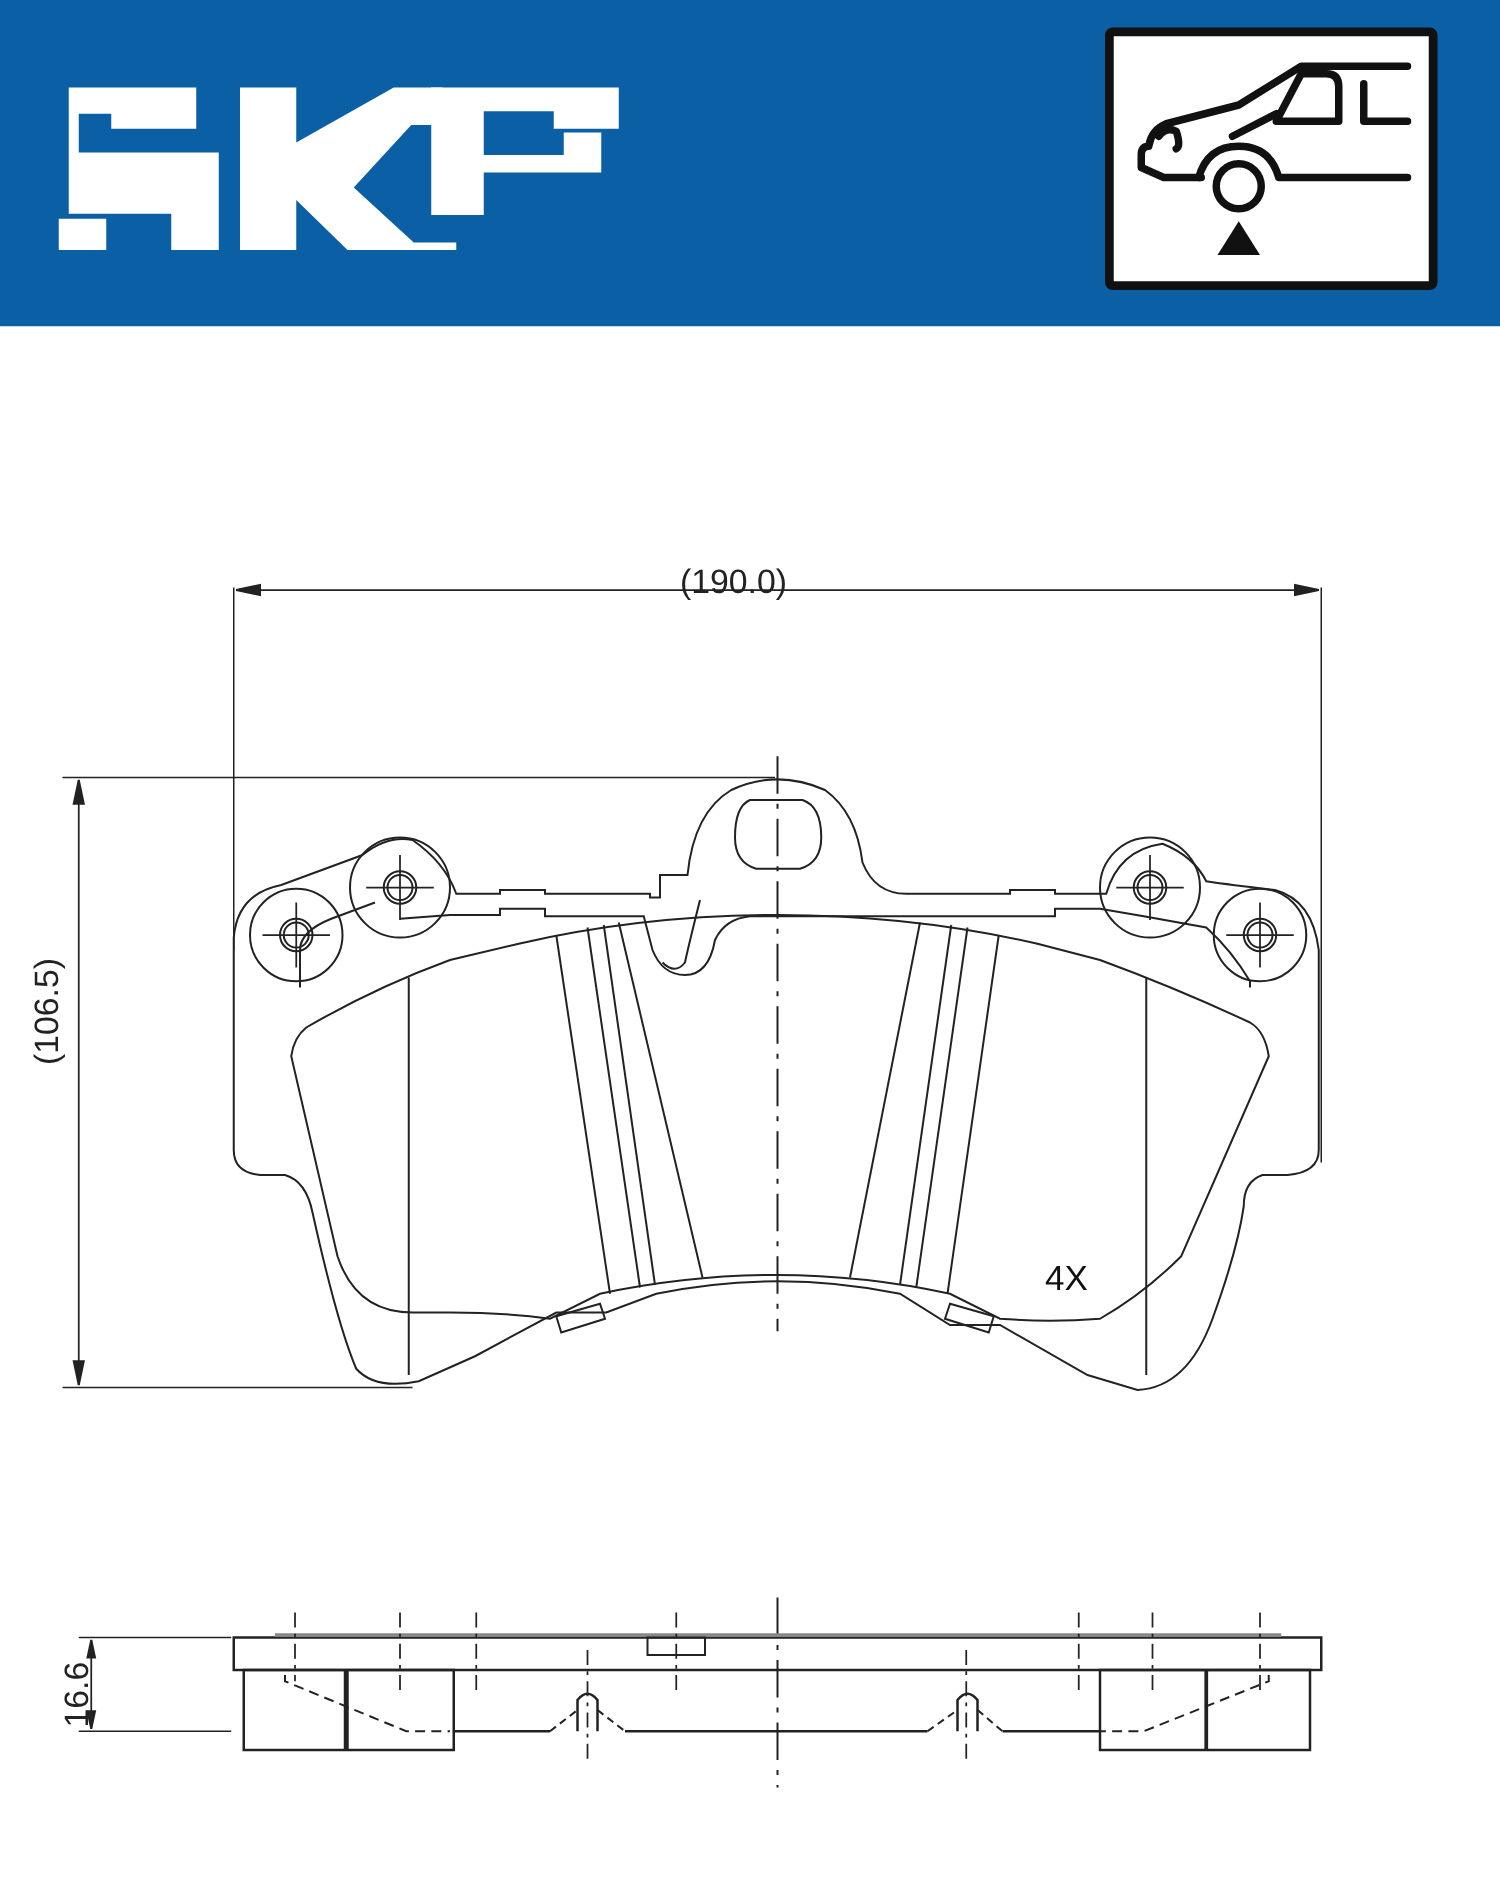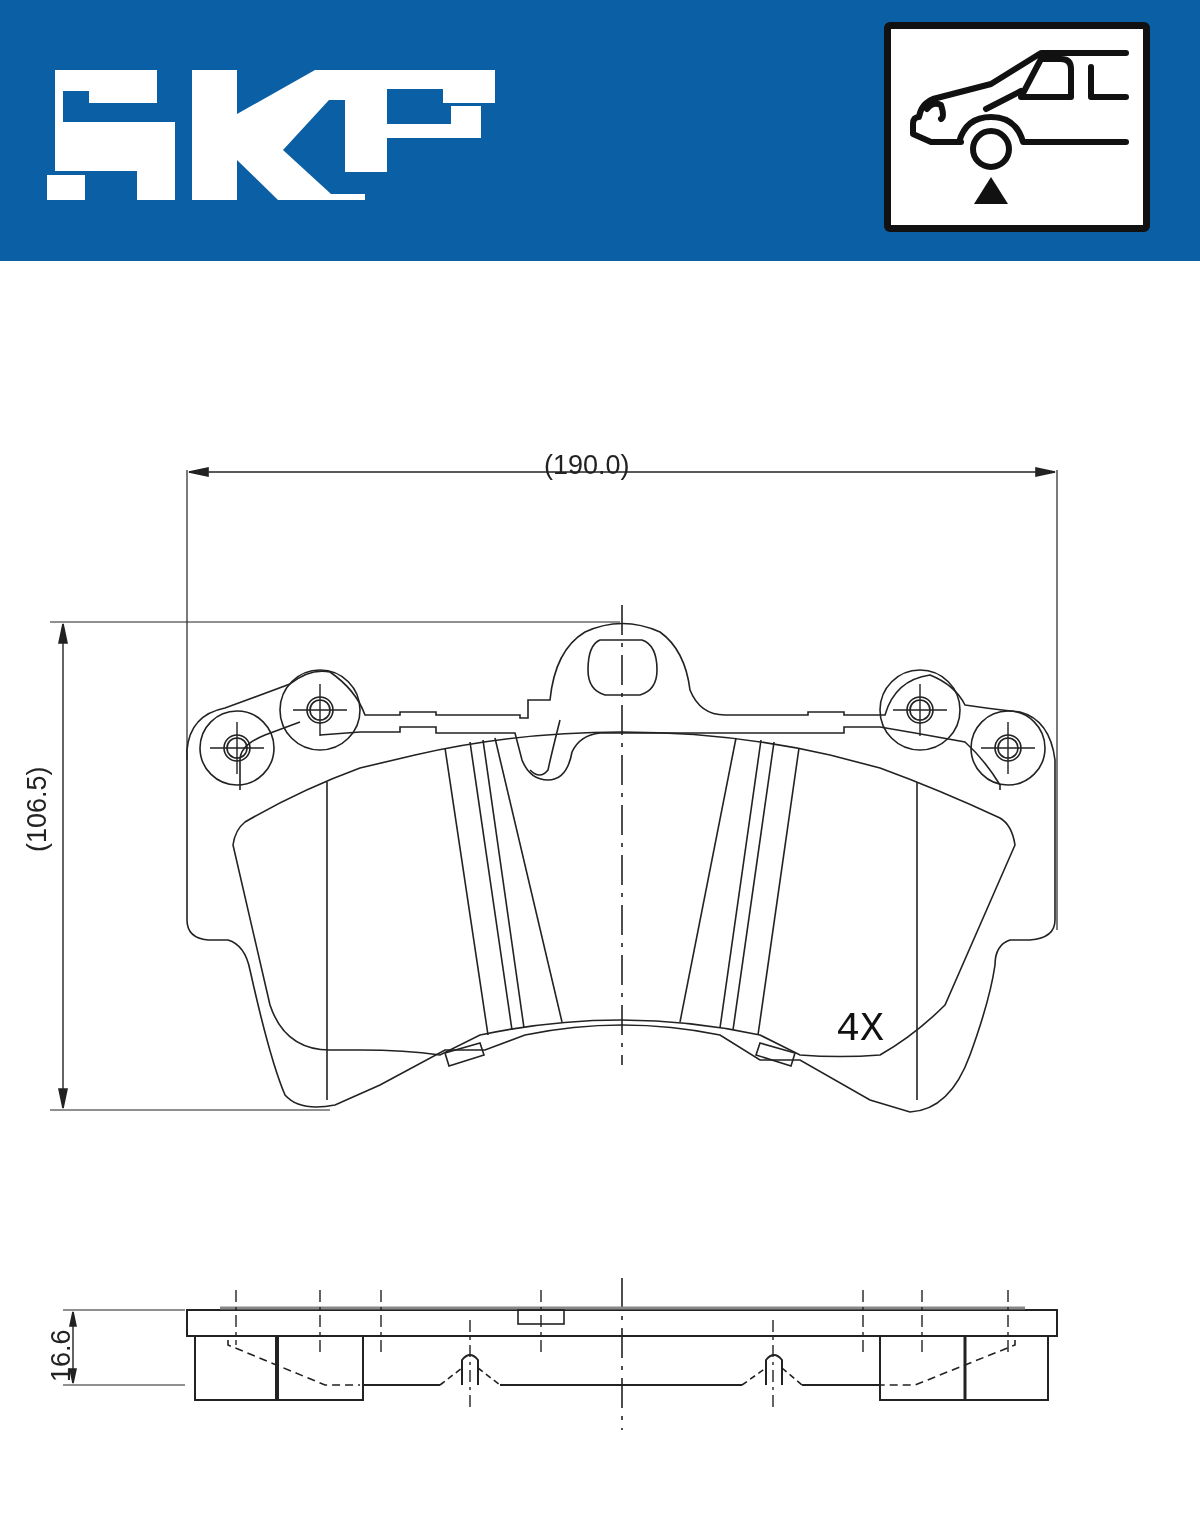--- a/index.html
+++ b/index.html
@@ -5,21 +5,21 @@
   html, body { margin: 0; padding: 0; background: #ffffff; }
   body { width: 1200px; height: 1514px; position: relative; overflow: hidden; font-family: "Liberation Sans", sans-serif; }
   .header { position: absolute; left: 0; top: 0; width: 1200px; height: 261px; background: #0b5fa5; }
   .logo { position: absolute; left: 40px; top: 60px; width: 520px; height: 140px; }
   .pos-box { position: absolute; left: 884px; top: 22px; width: 266px; height: 210px; background: #ffffff; border: 7px solid #111; border-radius: 6px; box-sizing: border-box; }
   .pos-box svg { position: absolute; left: 0; top: 0; }
   .dim-label { position: absolute; font-size: 27px; color: #222; white-space: nowrap; }
   .dim-w { left: 544px; top: 438px; margin-top: 12px; }
   .dim-h { left: 22px; top: 852px; transform: rotate(-90deg); transform-origin: left top; }
   .dim-t { left: 46px; top: 1382px; transform: rotate(-90deg); transform-origin: left top; }
-  .qty { position: absolute; left: 836px; top: 1007px; font-size: 40px; color: #111; font-family: Liberation Mono, monospace; }
+  .qty { position: absolute; left: 836px; top: 1007px; font-size: 28px; color: #111; }
 </style>
 </head>
 <body>
 
 <div class="header">
   <svg class="logo" viewBox="0 0 520 140" width="520" height="140">
     <title>SKF</title>
 
     <path fill="#fff" d="M15 10 h102 v33 h-68 v-12 h-26 v31 h112 v98 h-128 v-45 h38 v30 h52 v-34 h-82 z"></path>
 

